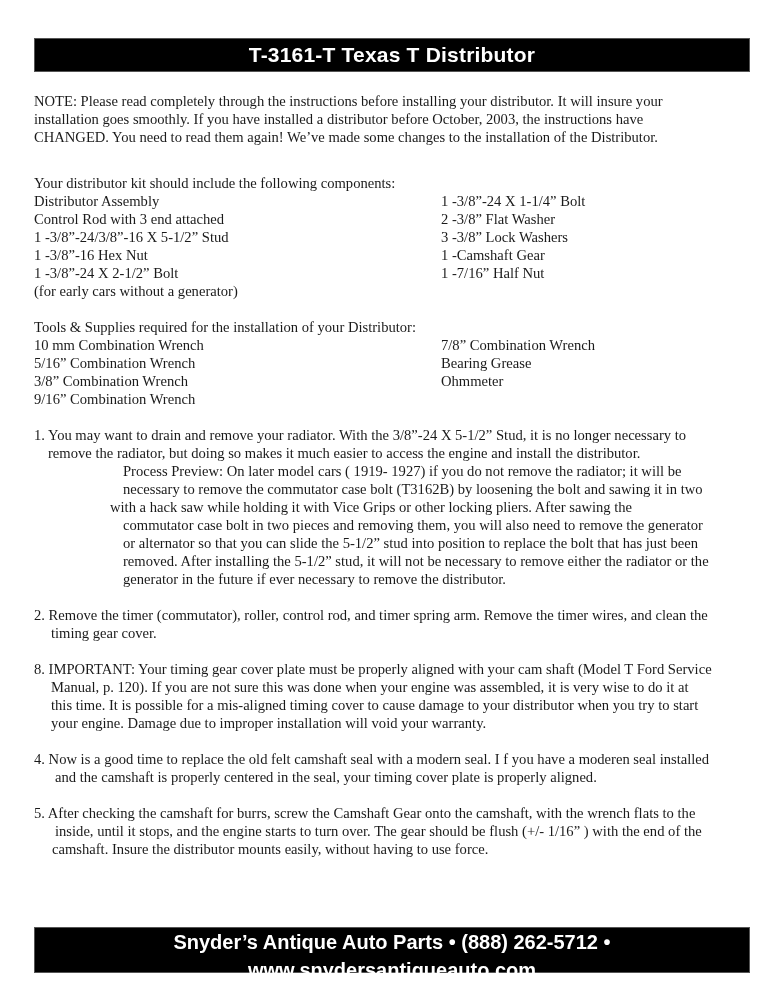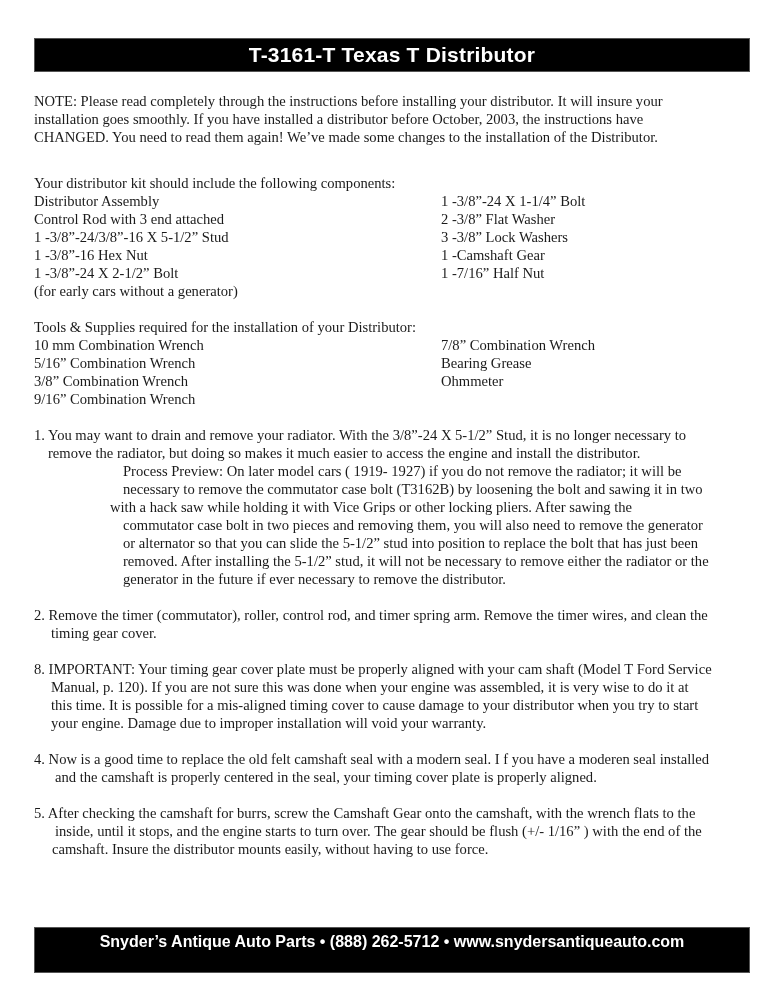--- a/index.html
+++ b/index.html
@@ -2,21 +2,21 @@
 <html><head>
 <meta charset="utf-8">
 <style>
   html, body { margin: 0; padding: 0; background: #ffffff; }
   body { width: 768px; height: 994px; position: relative; overflow: hidden;
          font-family: "Liberation Serif", serif; color: #1a1a1a; font-size: 14.6px; }
   .bar { position: absolute; left: 34px; width: 716px; background: #000; color: #fff;
          font-family: "Liberation Sans", sans-serif; font-weight: bold; text-align: center;
          border: 1px solid #555; box-sizing: border-box; }
   .title-bar { top: 38px; height: 34px; line-height: 32px; font-size: 21px; letter-spacing: 0.2px; }
-  .footer-bar { top: 927px; height: 46px; line-height: 28px; font-size: 16px; }
+  .footer-bar { top: 927px; height: 46px; line-height: 28px; font-size: 20px; }
   .line { position: absolute; white-space: nowrap; line-height: 18px; text-align: center; }
   .c1 { left: 34px; }
   .c2 { left: 417px; margin-left: 24px; }
 </style>
 </head>
 <body>
 
 <div class="bar title-bar">T-3161-T Texas T Distributor</div>
 
 <div>

